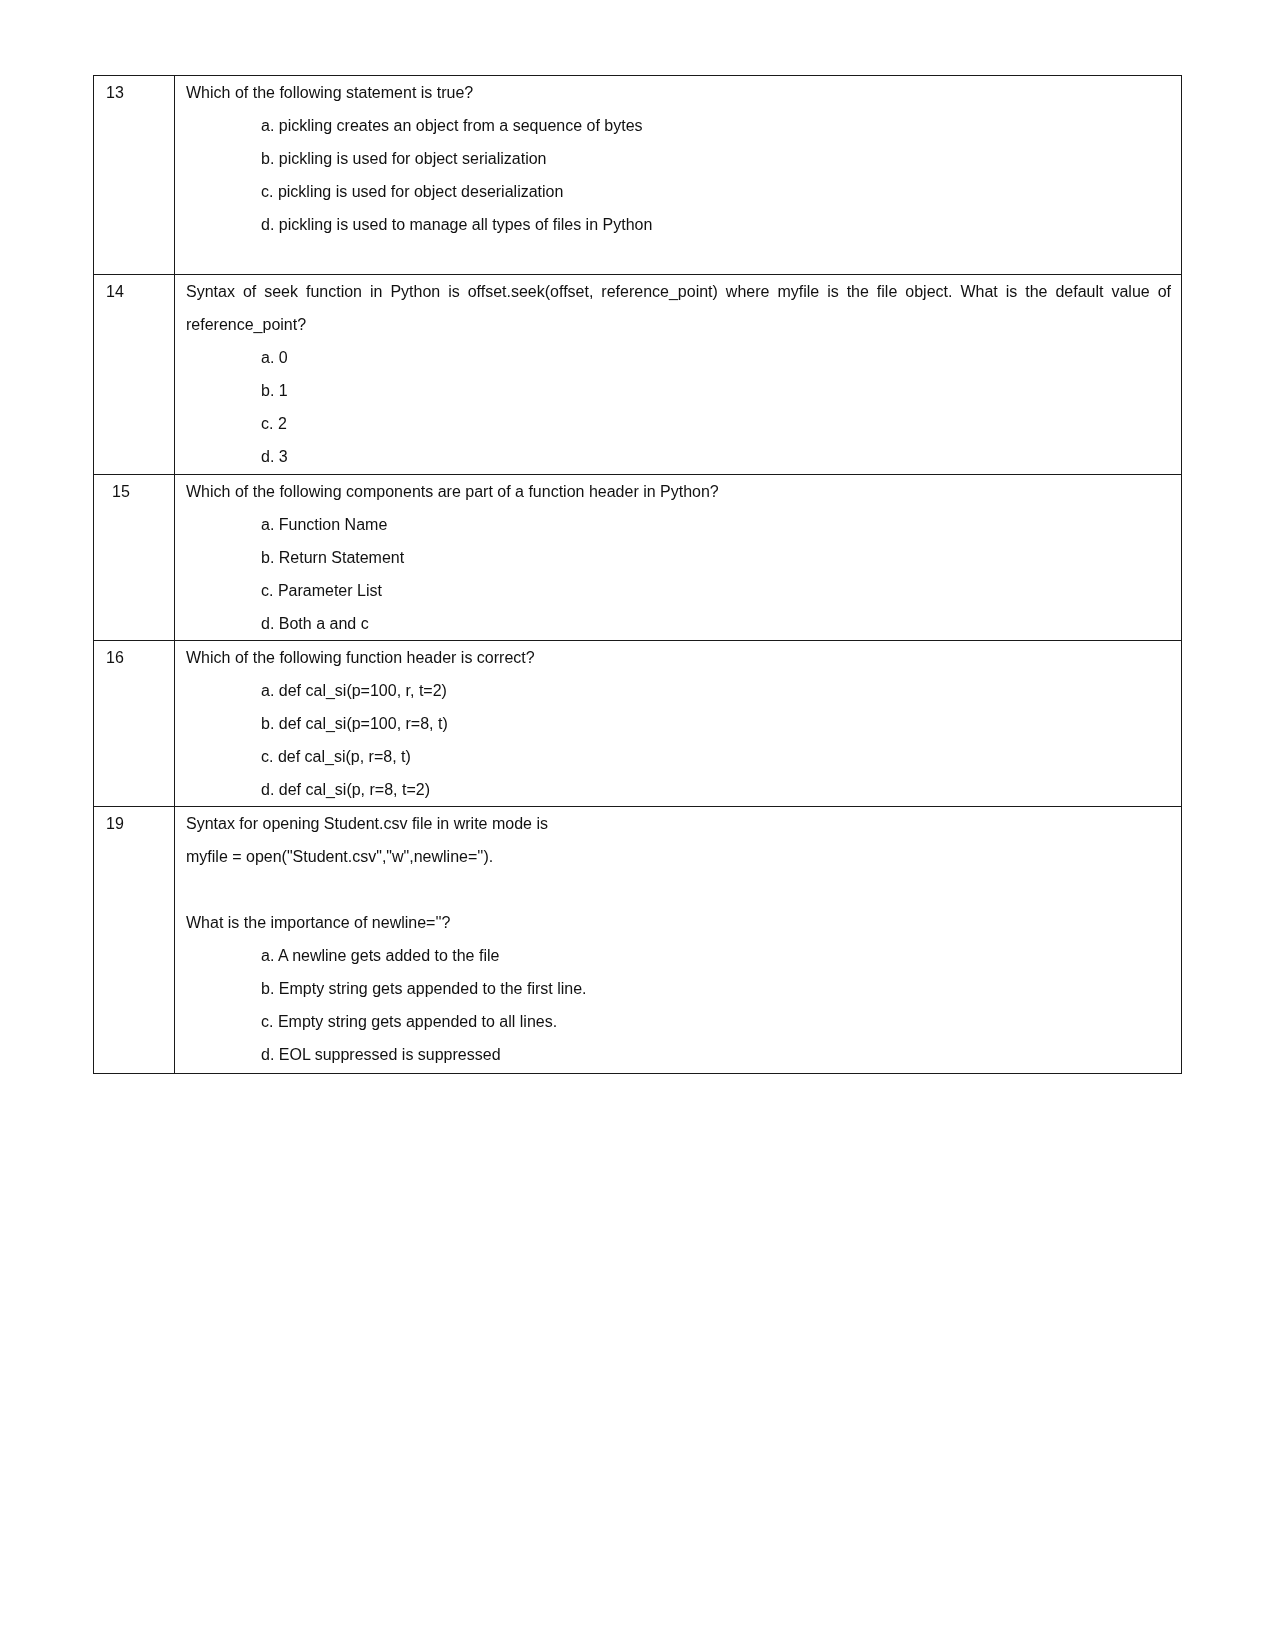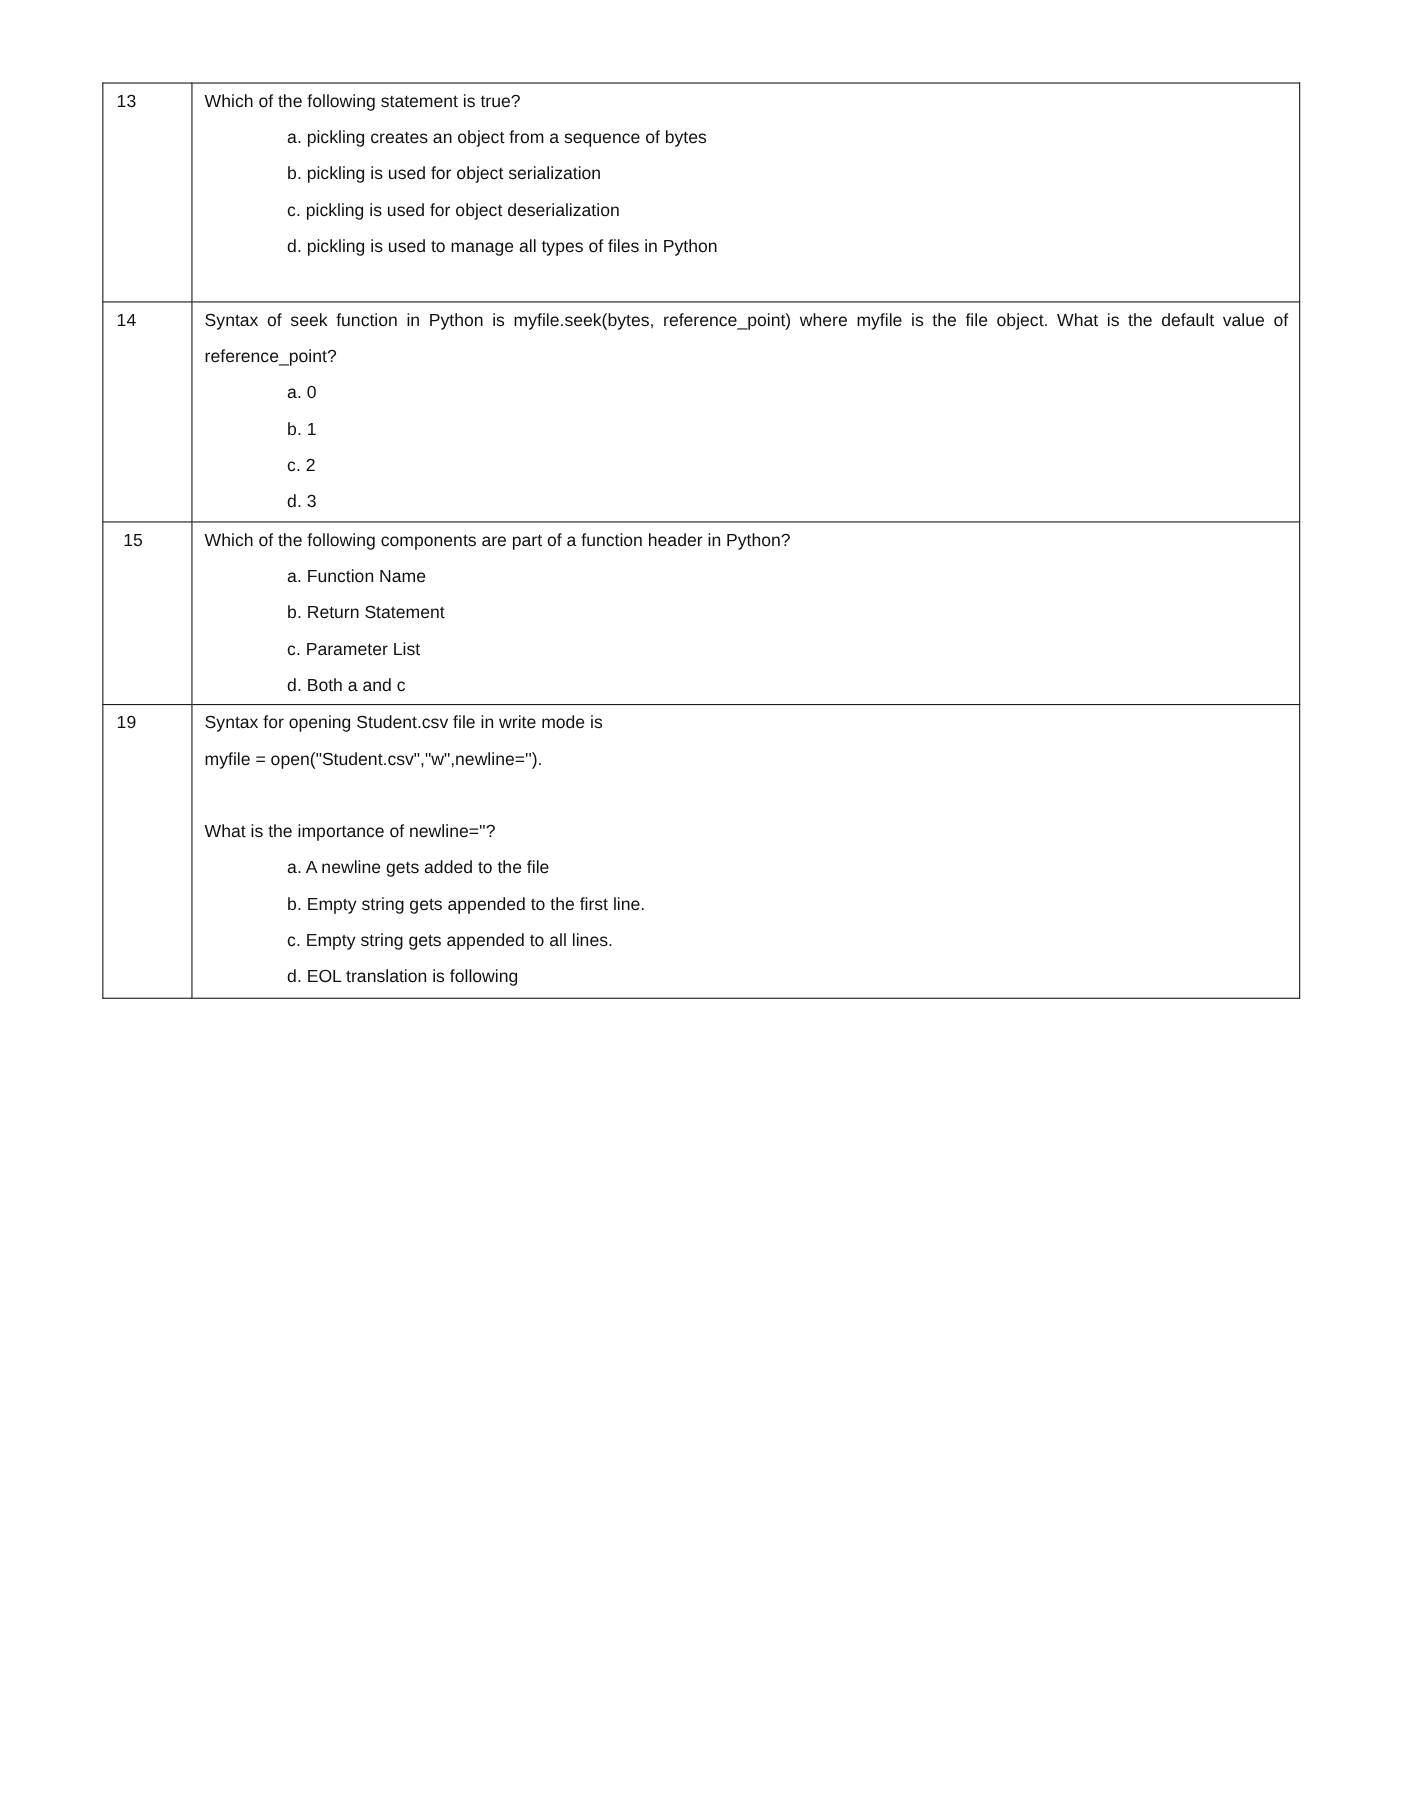--- a/index.html
+++ b/index.html
@@ -73,50 +73,60 @@
         <p class="opt">a. pickling creates an object from a sequence of bytes</p>
         <p class="opt">b. pickling is used for object serialization</p>
         <p class="opt">c. pickling is used for object deserialization</p>
         <p class="opt">d. pickling is used to manage all types of files in Python</p>
       </td>
     </tr>
 
     <tr class="r14">
       <td class="qnum">14</td>
       <td class="qbody">
-        <p class="qtext">Syntax of seek function in Python is myfile.seek(bytes, reference_point) where myfile is the file object. What is the default value of reference_point?</p>
+        <p class="qtext">Syntax of seek function in Python is offset.seek(offset, reference_point) where myfile is the file object. What is the default value of reference_point?</p>
         <p class="opt">a. 0</p>
         <p class="opt">b. 1</p>
         <p class="opt">c. 2</p>
         <p class="opt">d. 3</p>
       </td>
     </tr>
 
     <tr class="r15">
       <td class="qnum shift">15</td>
       <td class="qbody">
         <p class="qtext">Which of the following components are part of a function header in Python?</p>
         <p class="opt">a. Function Name</p>
         <p class="opt">b. Return Statement</p>
         <p class="opt">c. Parameter List</p>
         <p class="opt">d. Both a and c</p>
       </td>
     </tr>
 
+    <tr class="r16">
+      <td class="qnum">16</td>
+      <td class="qbody">
+        <p class="qtext">Which of the following function header is correct?</p>
+        <p class="opt">a. def cal_si(p=100, r, t=2)</p>
+        <p class="opt">b. def cal_si(p=100, r=8, t)</p>
+        <p class="opt">c. def cal_si(p, r=8, t)</p>
+        <p class="opt">d. def cal_si(p, r=8, t=2)</p>
+      </td>
+    </tr>
 
 
 
     <tr class="r19">
       <td class="qnum">19</td>
       <td class="qbody">
         <p class="qtext">Syntax for opening Student.csv file in write mode is</p>
         <p class="qtext">myfile = open("Student.csv","w",newline='').</p>
         <p class="qtext blank"></p>
         <p class="qtext">What is the importance of newline=''?</p>
         <p class="opt">a. A newline gets added to the file</p>
         <p class="opt">b. Empty string gets appended to the first line.</p>
         <p class="opt">c. Empty string gets appended to all lines.</p>
-        <p class="opt">d. EOL translation is following</p>
+        <p class="opt">d. EOL suppressed is suppressed</p>
       </td>
     </tr>
 
   </tbody>
 </table>
 
 </body></html>

